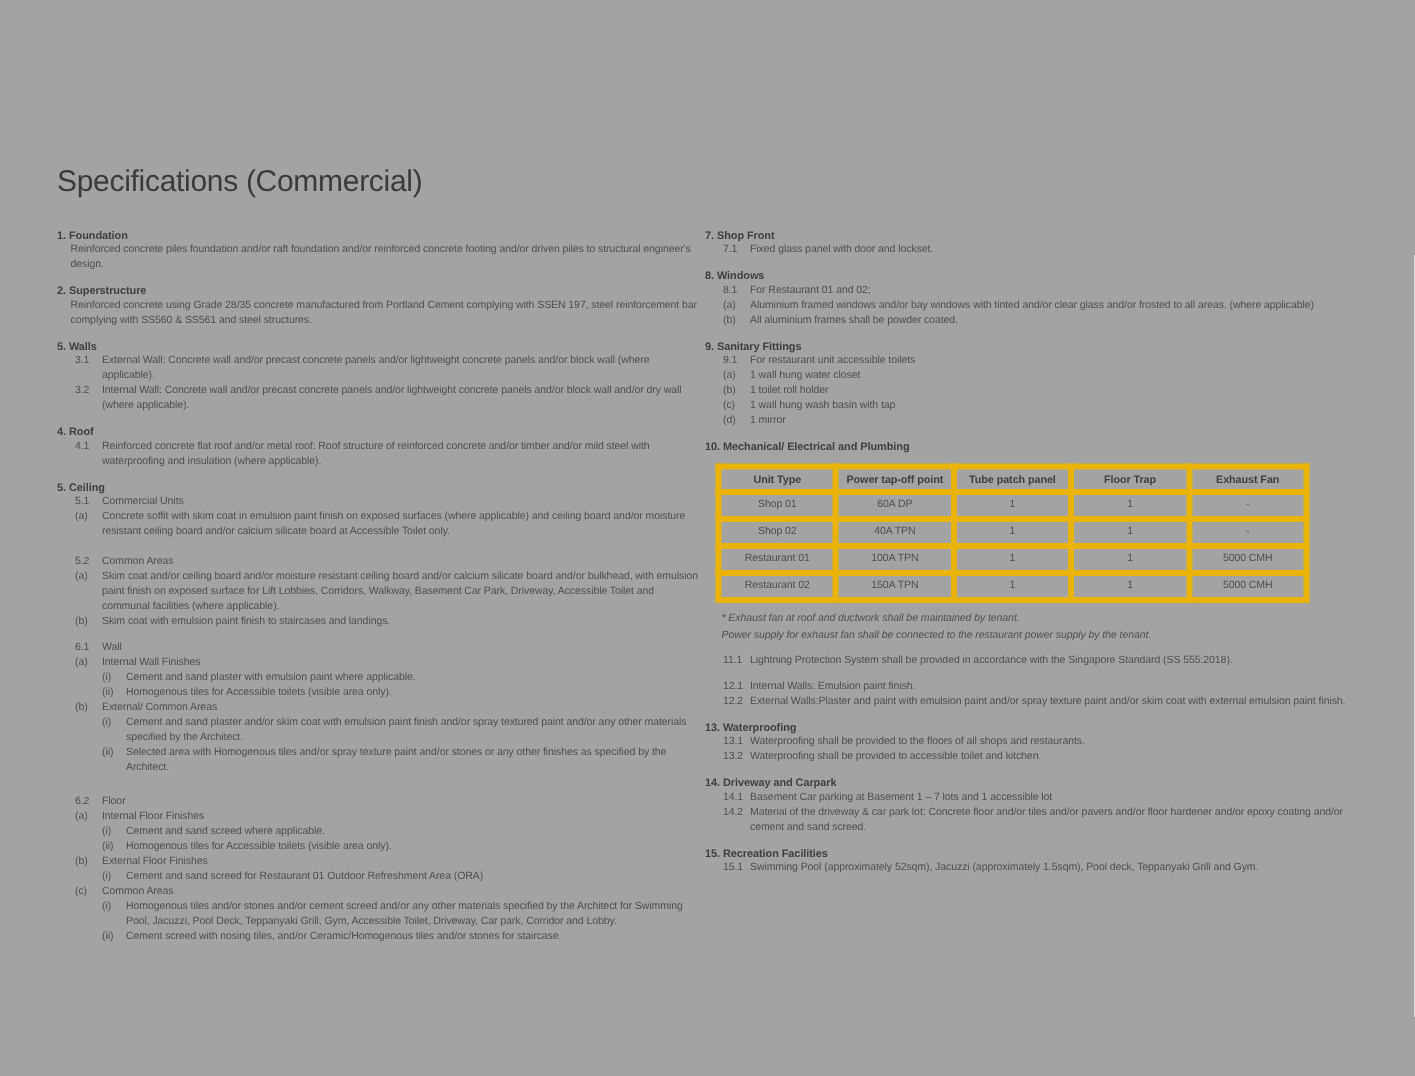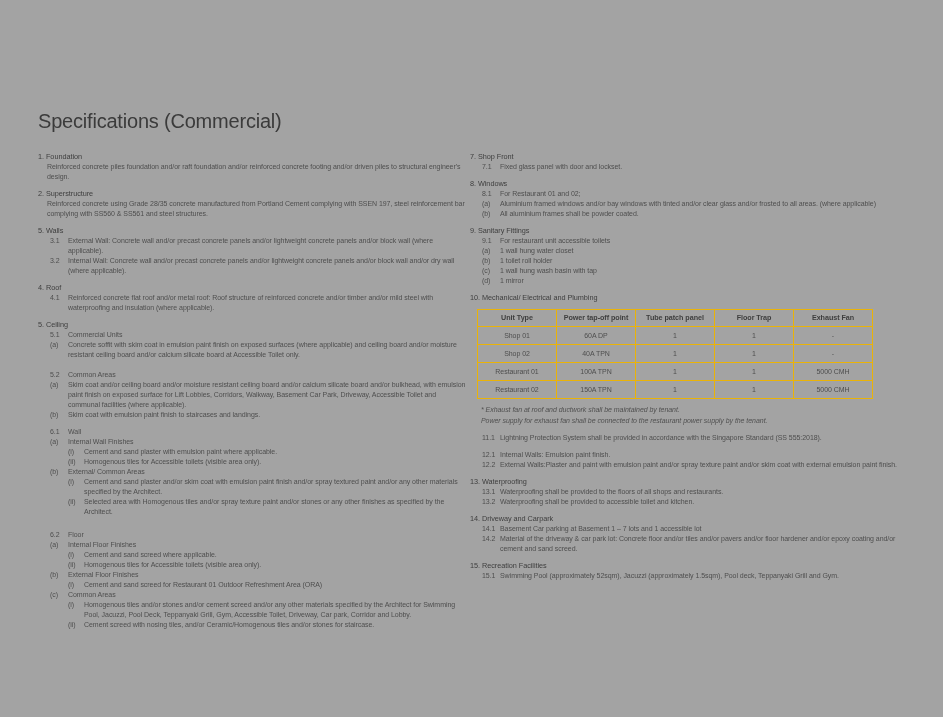--- a/index.html
+++ b/index.html
@@ -20,36 +20,36 @@
     color: #3b3b3b;
   }
   .col {
     position: absolute; top: 152px;
     font-size: 7px; line-height: 10px; letter-spacing: -0.05px;
   }
   .col-left  { left: 38px;  width: 430px; }
   .col-right { left: 470px; width: 436px; }
   .section { margin-bottom: 7px; }
   .sec-heading {
-    font-weight: 400; font-size: 7.3px; line-height: 10px; color: #3e3e3e;
+    font-weight: 700; font-size: 7.3px; line-height: 10px; color: #3e3e3e;
   }
   .para { padding-left: 9px; }
   .li { display: flex; padding-left: 12px; }
   .li .label { flex: 0 0 18px; }
   .li .text  { flex: 1; min-width: 0; }
   .li.li2 { padding-left: 30px; }
   .li.li2 .label { flex: 0 0 16px; }
   .gap { height: 10px; }
   .gap.large { height: 13px; }
   table.spec {
     border-collapse: collapse; table-layout: fixed;
     width: 396px; margin: 6px 0 4px 7px;
   }
   table.spec th, table.spec td {
-    border: 1px solid #eab308; text-align: center; padding: 0 1px;
+    border: 4px solid #eab308; text-align: center; padding: 0 1px;
     white-space: nowrap; overflow: hidden;
   }
   table.spec th { font-weight: 700; font-size: 7.2px; height: 17px; color: #3e3e3e; }
   table.spec td { font-weight: 400; font-size: 7px;   height: 18px; color: #4e4e4e; }
   .note { margin-top: 6px; padding-left: 11px; font-style: italic; font-size: 7px; line-height: 10.5px; color: #505050; }
 </style>
 </head>
 <body>
 
 <div class="page">

